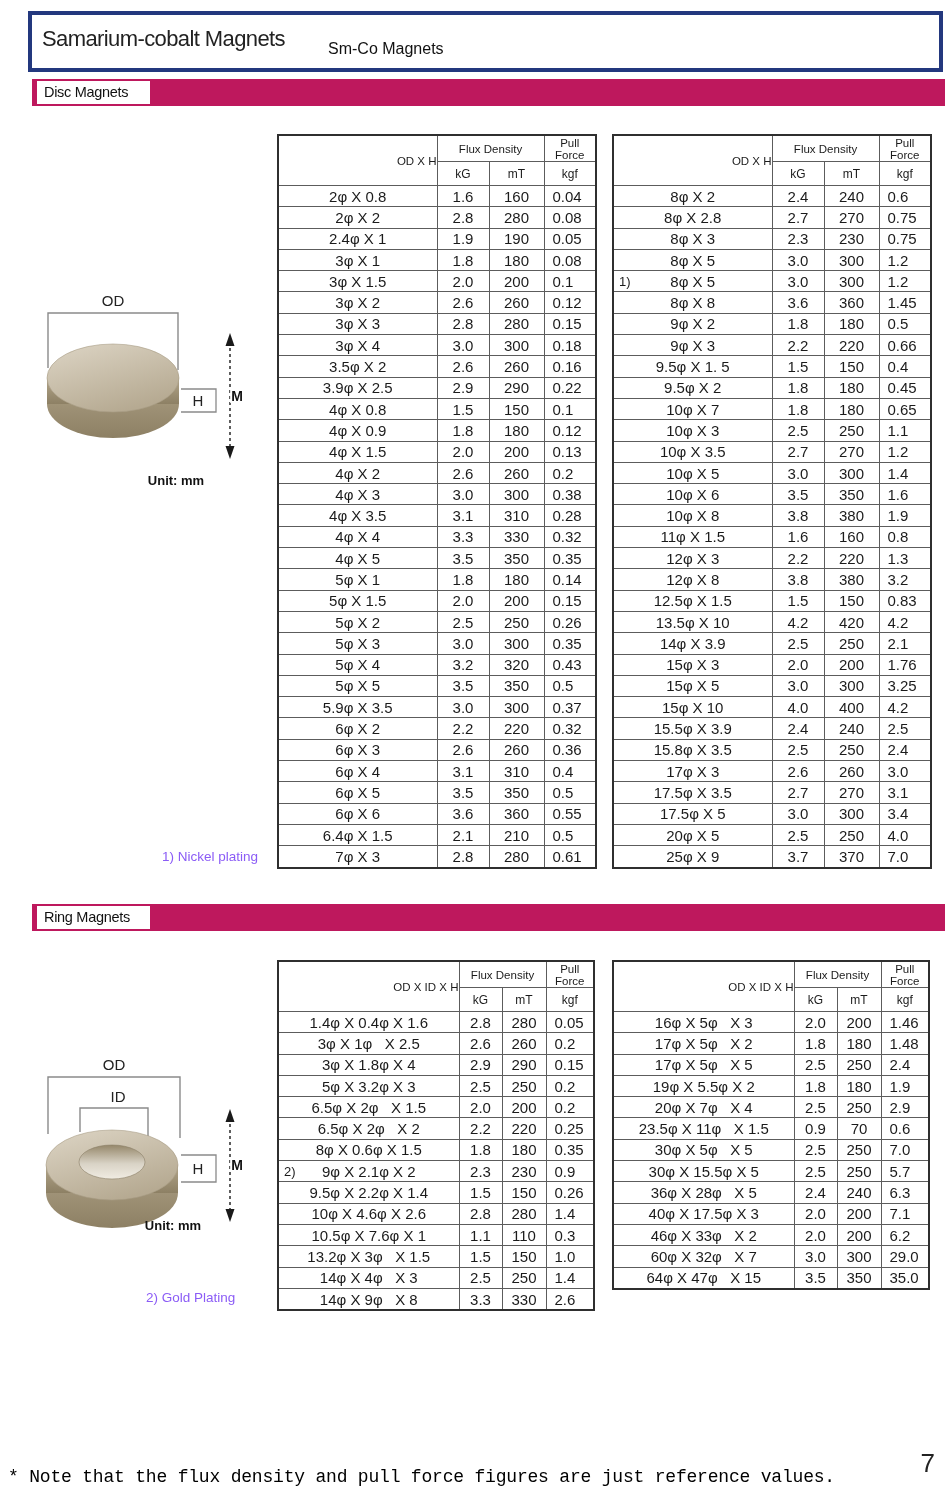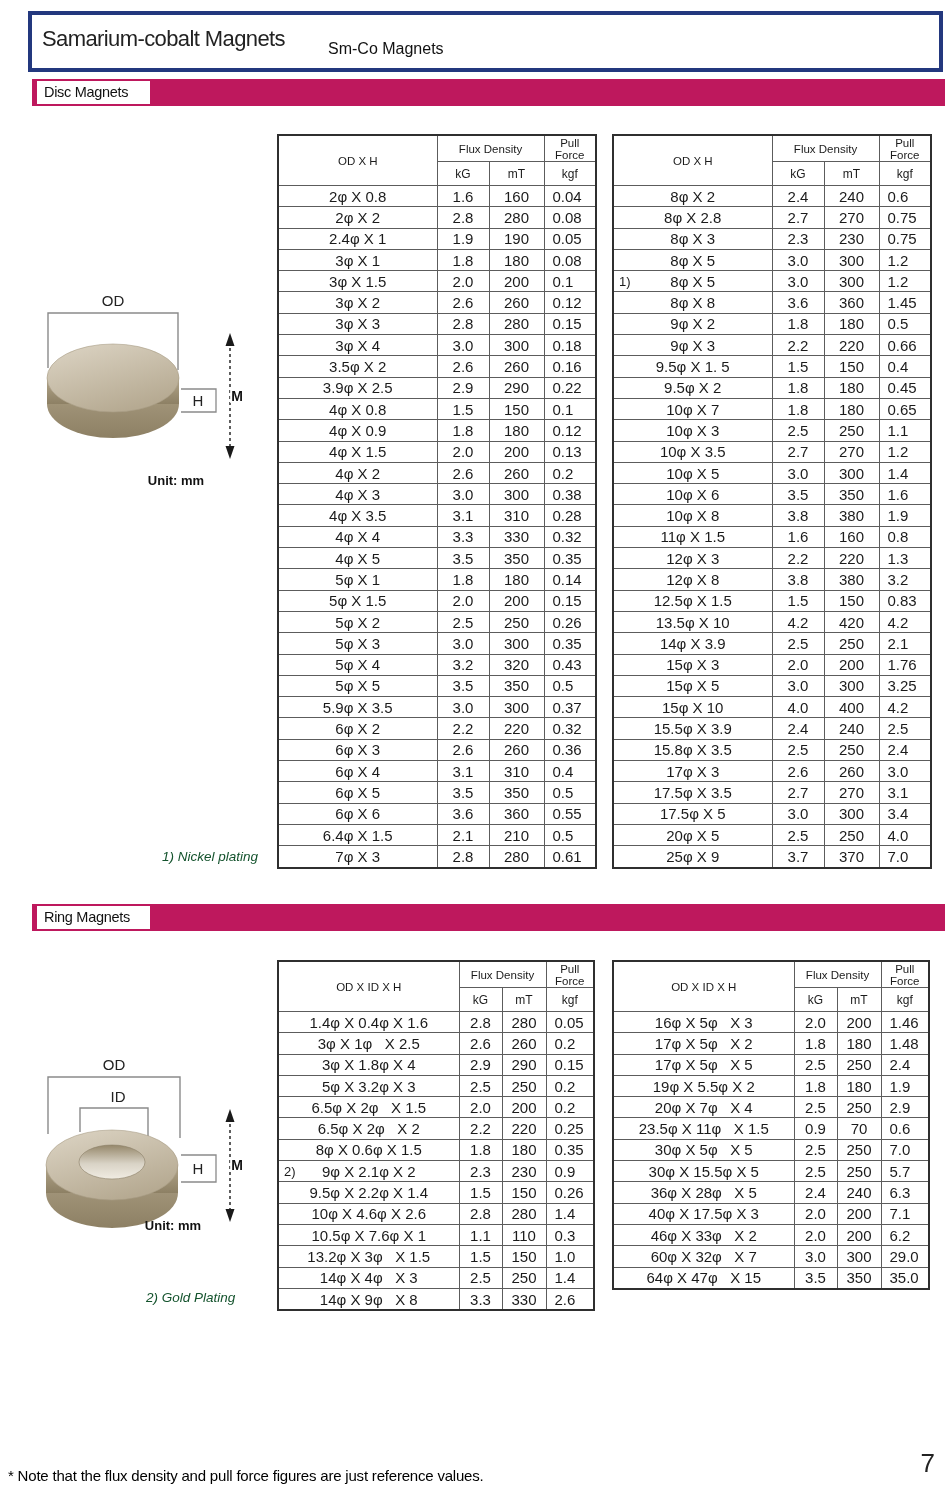--- a/index.html
+++ b/index.html
@@ -18,28 +18,28 @@
   #disc-bar { top:79px; }
   #ring-bar { top:904px; }
   .section-label { position:absolute; left:5px; top:2px; height:23px; width:106px; background:#fff;
                    font-size:14.5px; line-height:23px; padding-left:7px; color:#111; letter-spacing:-0.3px; }
 
   
   .mtable { position:absolute; border-collapse:collapse; table-layout:fixed; background:#fff; border:2px solid #2f2f2f; }
   .mtable th, .mtable td { border:1px solid #5c5c5c; text-align:center; color:#1b1b1b; font-weight:normal; padding:0; overflow:hidden; }
   .mtable tr.h1 th { height:25px; font-size:11.5px; }
   .mtable tr.h2 th { height:23px; font-size:12px; }
-  .mtable th.size-h { font-size:16px; }
+  .mtable th.size-h { font-size:16px;text-align:right; }
   .mtable tbody td { height:20.3px; font-size:15px; line-height:1; }
   .mtable td.c-size { white-space:pre; position:relative; }
   .mtable td.c-kgf { text-align:left; padding-left:8px; }
   .row-marker { position:absolute; left:5px; top:50%; transform:translateY(-50%); font-size:13px; }
 
-  .note-text { position:absolute; font-size:13.5px; color:#14532d; white-space:nowrap;font-style:italic; }
-  .footnote { position:absolute; left:8px; top:1467px; font-size:15px; color:#000; letter-spacing:-0.2px; white-space:nowrap; }
+  .note-text { position:absolute; font-size:13.5px; color:#8b5cf6; white-space:nowrap; }
+  .footnote { position:absolute; left:8px; top:1467px; font-size:18px; color:#000; letter-spacing:-0.2px; white-space:nowrap;font-family:Liberation Mono, monospace; }
   .page-number { position:absolute; right:15px; top:1448px; font-size:26px; color:#222; }
   svg text { font-family:"Liberation Sans", sans-serif; }
 </style>
 </head>
 <body>
 
 <div class="title-box">
   <div class="title">Samarium-cobalt Magnets</div>
   <div class="subtitle">Sm-Co Magnets</div>
 </div>

